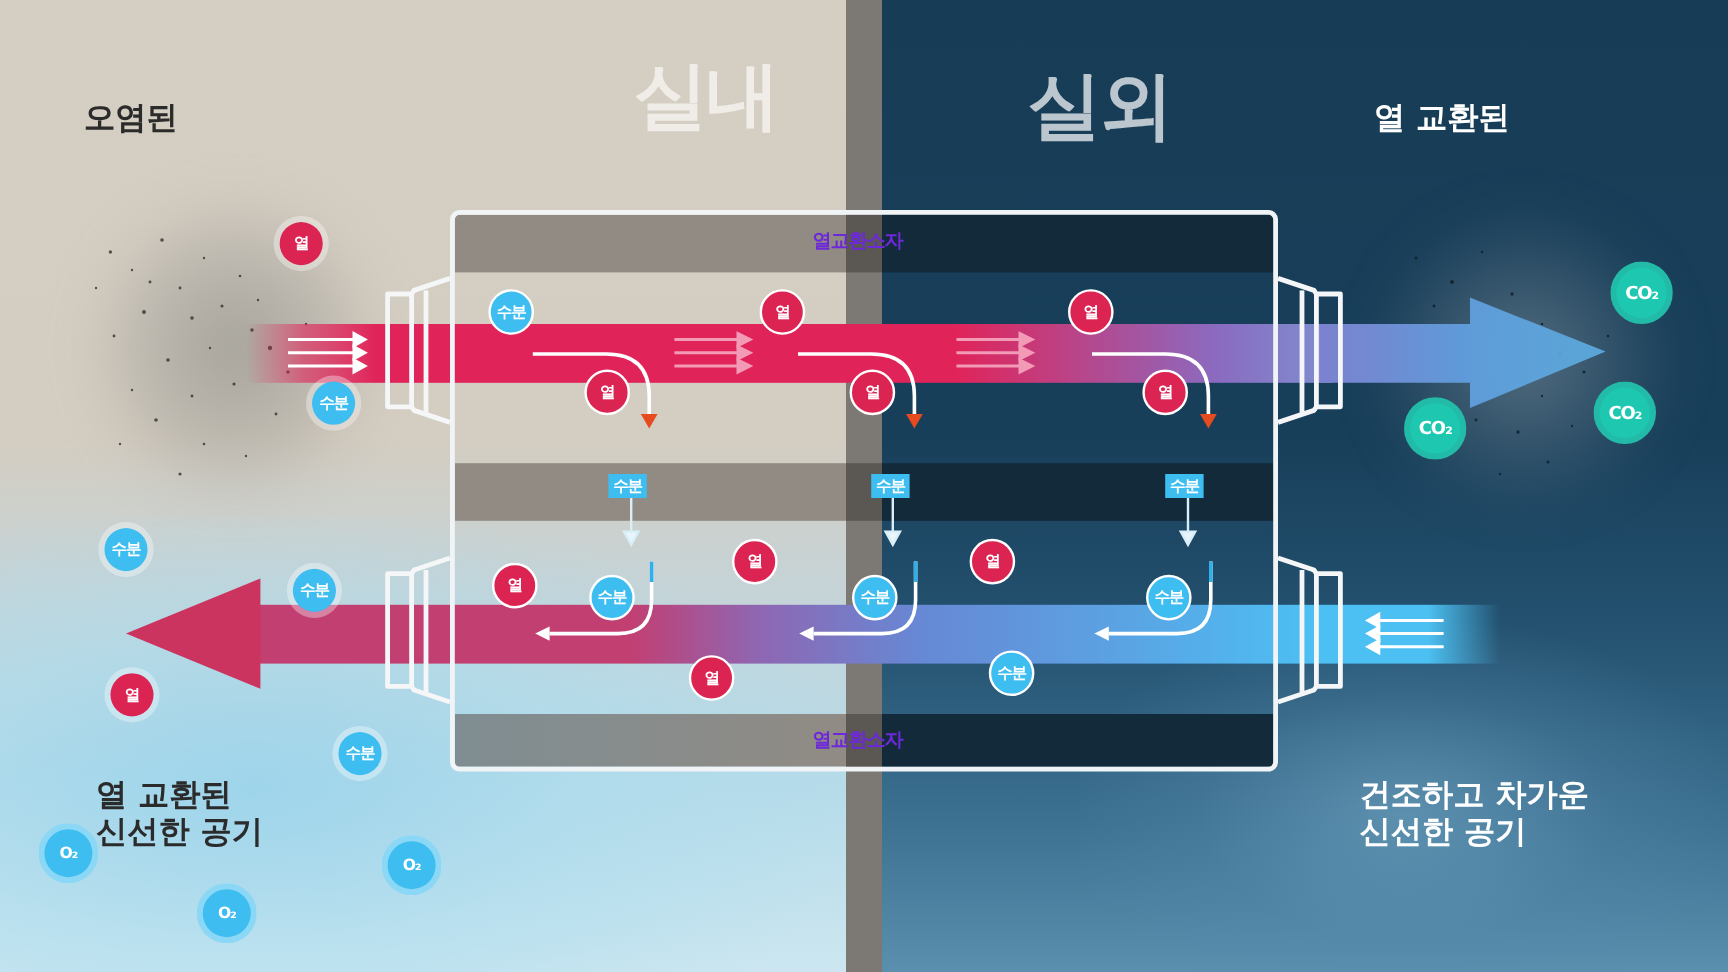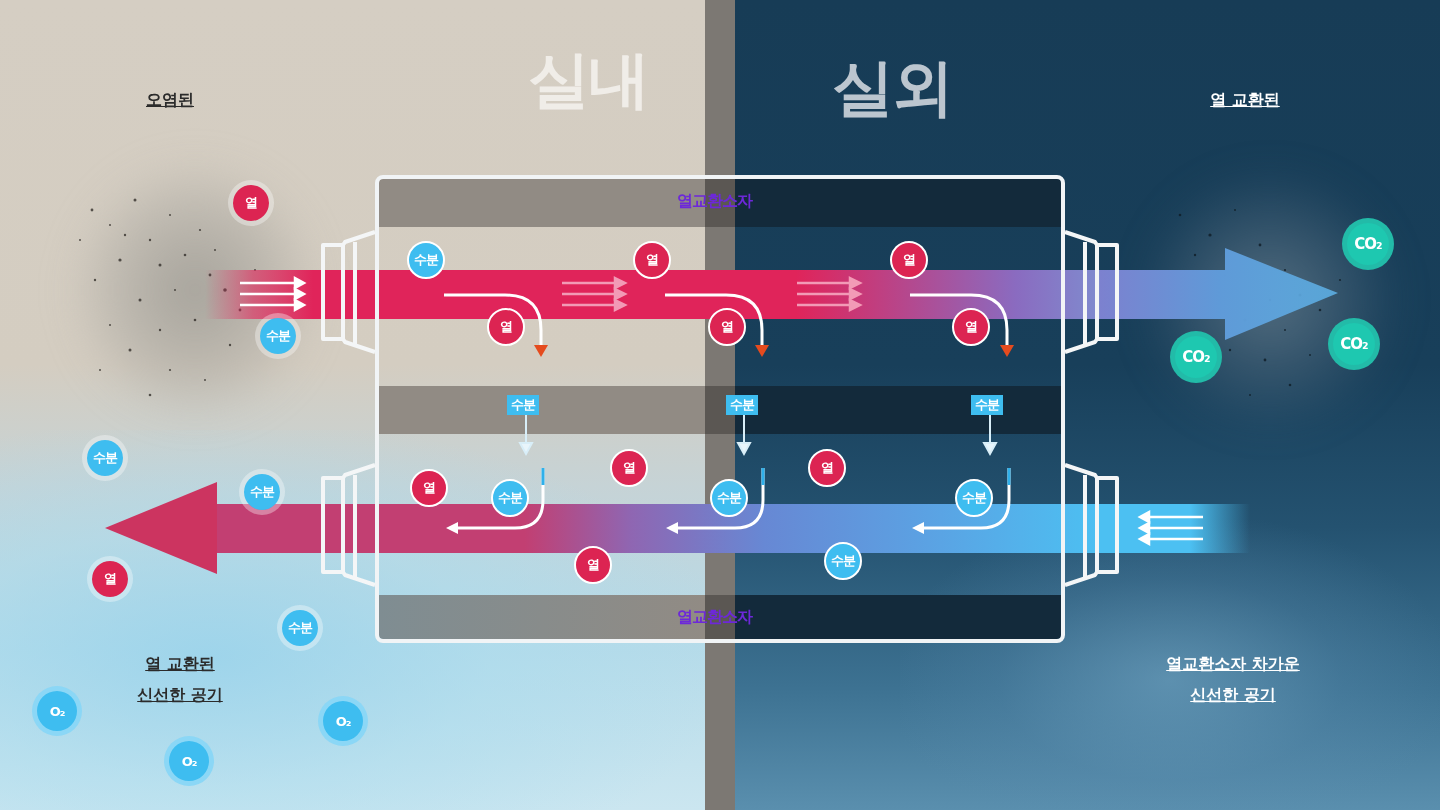--- a/index.html
+++ b/index.html
@@ -14,21 +14,21 @@
   #bg-outdoor { left: 735px; top: 0; width: 705px; height: 810px;
     background: linear-gradient(180deg, #173c56 0%, #183f5a 45%, #245270 65%, #3d7292 85%, #5a8fae 100%); }
   #bg-outdoor-mist { left: 900px; top: 520px; width: 540px; height: 290px;
     background: radial-gradient(ellipse at 50% 55%, rgba(120,170,200,0.55) 0%, rgba(90,140,175,0.25) 45%, rgba(30,70,100,0) 75%); }
   .smog { border-radius: 50%; filter: blur(18px); }
   #smog-left { left: 70px; top: 160px; width: 250px; height: 260px;
     background: radial-gradient(ellipse at 50% 50%, rgba(150,148,142,0.75) 0%, rgba(170,167,160,0.5) 45%, rgba(210,205,195,0) 72%); }
   #smog-right { left: 1140px; top: 170px; width: 260px; height: 260px;
     background: radial-gradient(ellipse at 50% 50%, rgba(110,130,145,0.7) 0%, rgba(80,105,125,0.4) 45%, rgba(30,65,90,0) 72%); }
   .dots { left: 0; top: 0; }
-  .side-title { text-align: center; font-weight: bold; font-size: 16px; line-height: 31px; text-decoration: underline; }
+  .side-title { text-align: left; font-weight: bold; font-size: 26px; line-height: 31px; }
   .dark-text { color: #2b2b2b; }
   .light-text { color: #ffffff; }
   .big-label { font-weight: bold; font-size: 62px; letter-spacing: -2px; }
   
   #hx-box { left: 375px; top: 175px; width: 690px; height: 468px; box-sizing: border-box;
     border: 4px solid #f1f4f6; border-radius: 8px; }
   .band { position: absolute; }
   .circle { position: absolute; width: 38px; height: 38px; border-radius: 50%;
     box-sizing: border-box; border: 2px solid #fff; display: flex; align-items: center;
     justify-content: center; font-weight: bold; font-size: 13px; color: #fff; letter-spacing: -1px; }
@@ -101,34 +101,34 @@
       <circle cx="1200" cy="380" r="1.2"></circle>
     <circle cx="1250" cy="395" r="1"></circle>
       <circle cx="1290" cy="385" r="1.3"></circle>
       <circle cx="1170" cy="290" r="1"></circle>
     <circle cx="1340" cy="280" r="1.1"></circle>
       <circle cx="1225" cy="275" r="1.5"></circle>
   </g>
 </svg>
 
 <div class="abs big-label" style="left:528px; top:38px; color:rgba(245,242,238,0.85);">실내</div>
-<div class="abs big-label" style="left:832px; top:46px; color:#bcc6cf;">실외</div>
+<div class="abs big-label" style="left:856px; top:46px; color:#bcc6cf;">실외</div>
 
 <div class="abs side-title dark-text" style="left:70px; top:84px; width:200px;">
   <div>오염된</div>
 </div>
 <div class="abs side-title light-text" style="left:1145px; top:84px; width:200px;">
   <div>열 교환된</div>
 </div>
 <div class="abs side-title dark-text" style="left:80px; top:648px; width:200px;">
   <div>열 교환된</div>
   <div>신선한 공기</div>
 </div>
 <div class="abs side-title light-text" style="left:1133px; top:648px; width:200px;">
-  <div>열교환소자 차가운</div>
+  <div>건조하고 차가운</div>
   <div>신선한 공기</div>
 </div>
 
 <div class="abs" style="left:379px; top:179px; width:682px; height:460px; overflow:hidden; border-radius:4px;">
   <div class="band" style="left:0; top:0; width:326px; height:48px; background:#918b84;"></div>
   <div class="band" style="left:326px; top:0; width:30px; height:48px; background:#5b5753;"></div>
   <div class="band" style="left:356px; top:0; width:326px; height:48px; background:#132a3b;"></div>
   <div class="band" style="left:0; top:207px; width:326px; height:48px; background:#918b84;"></div>
   <div class="band" style="left:326px; top:207px; width:30px; height:48px; background:#5b5753;"></div>
   <div class="band" style="left:356px; top:207px; width:326px; height:48px; background:#132a3b;"></div>

